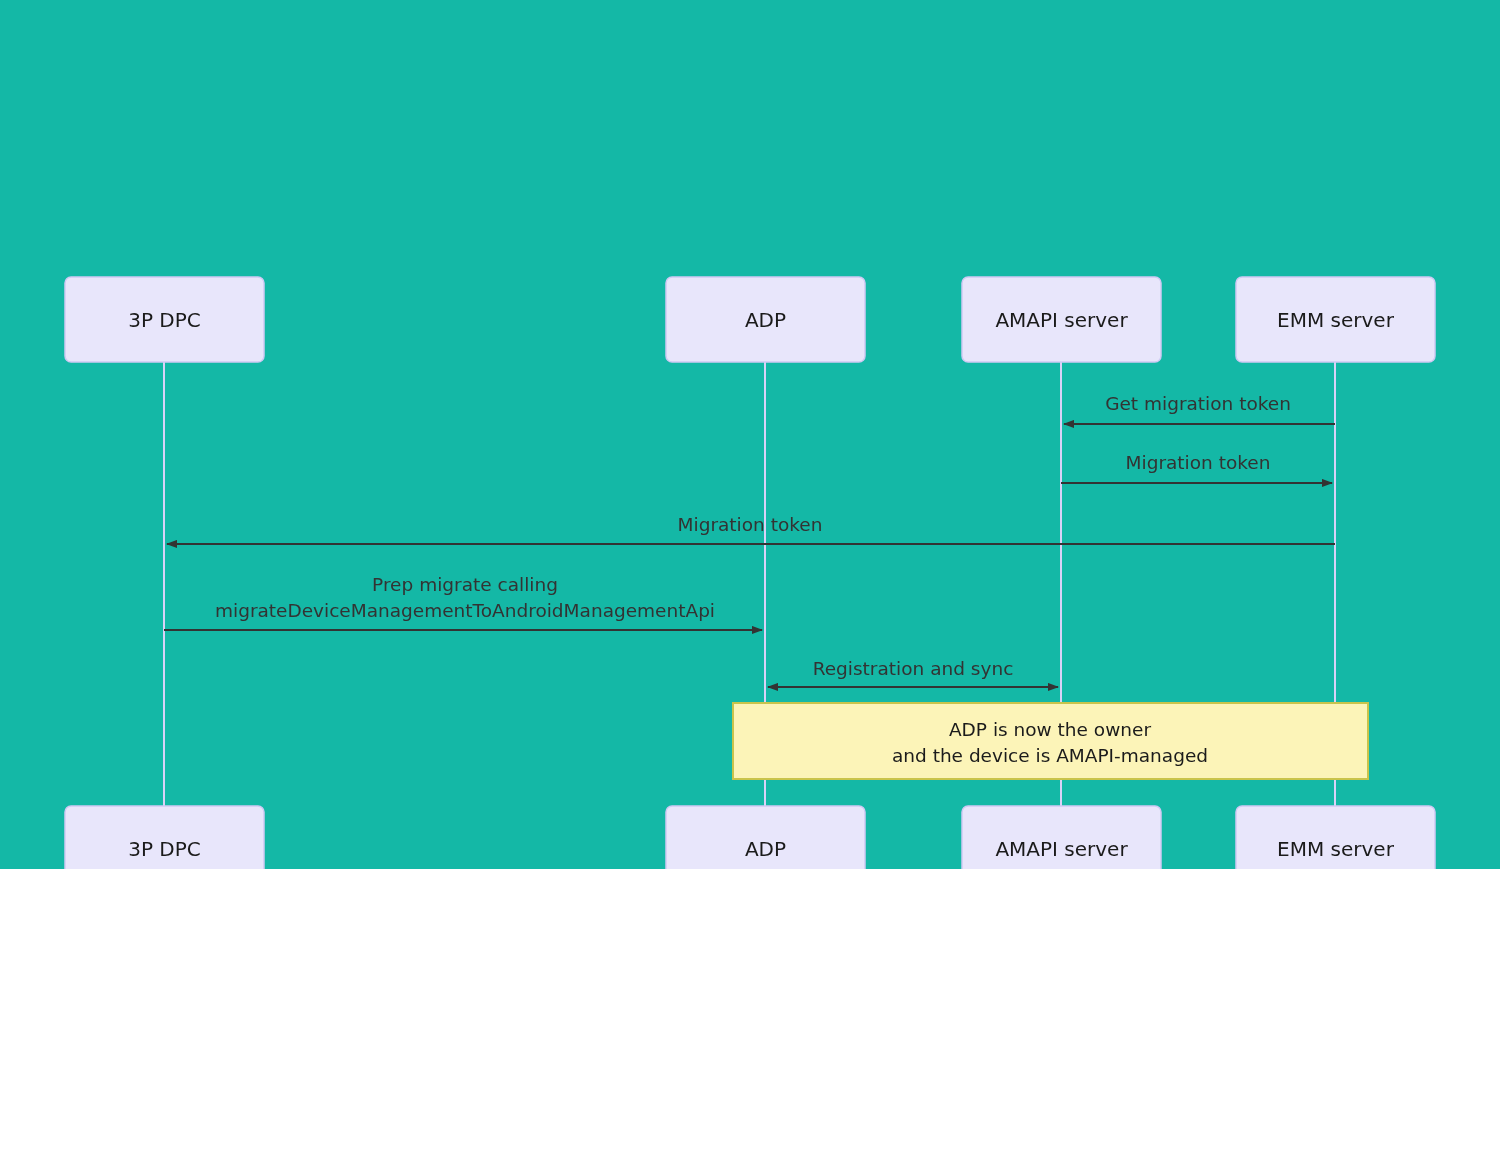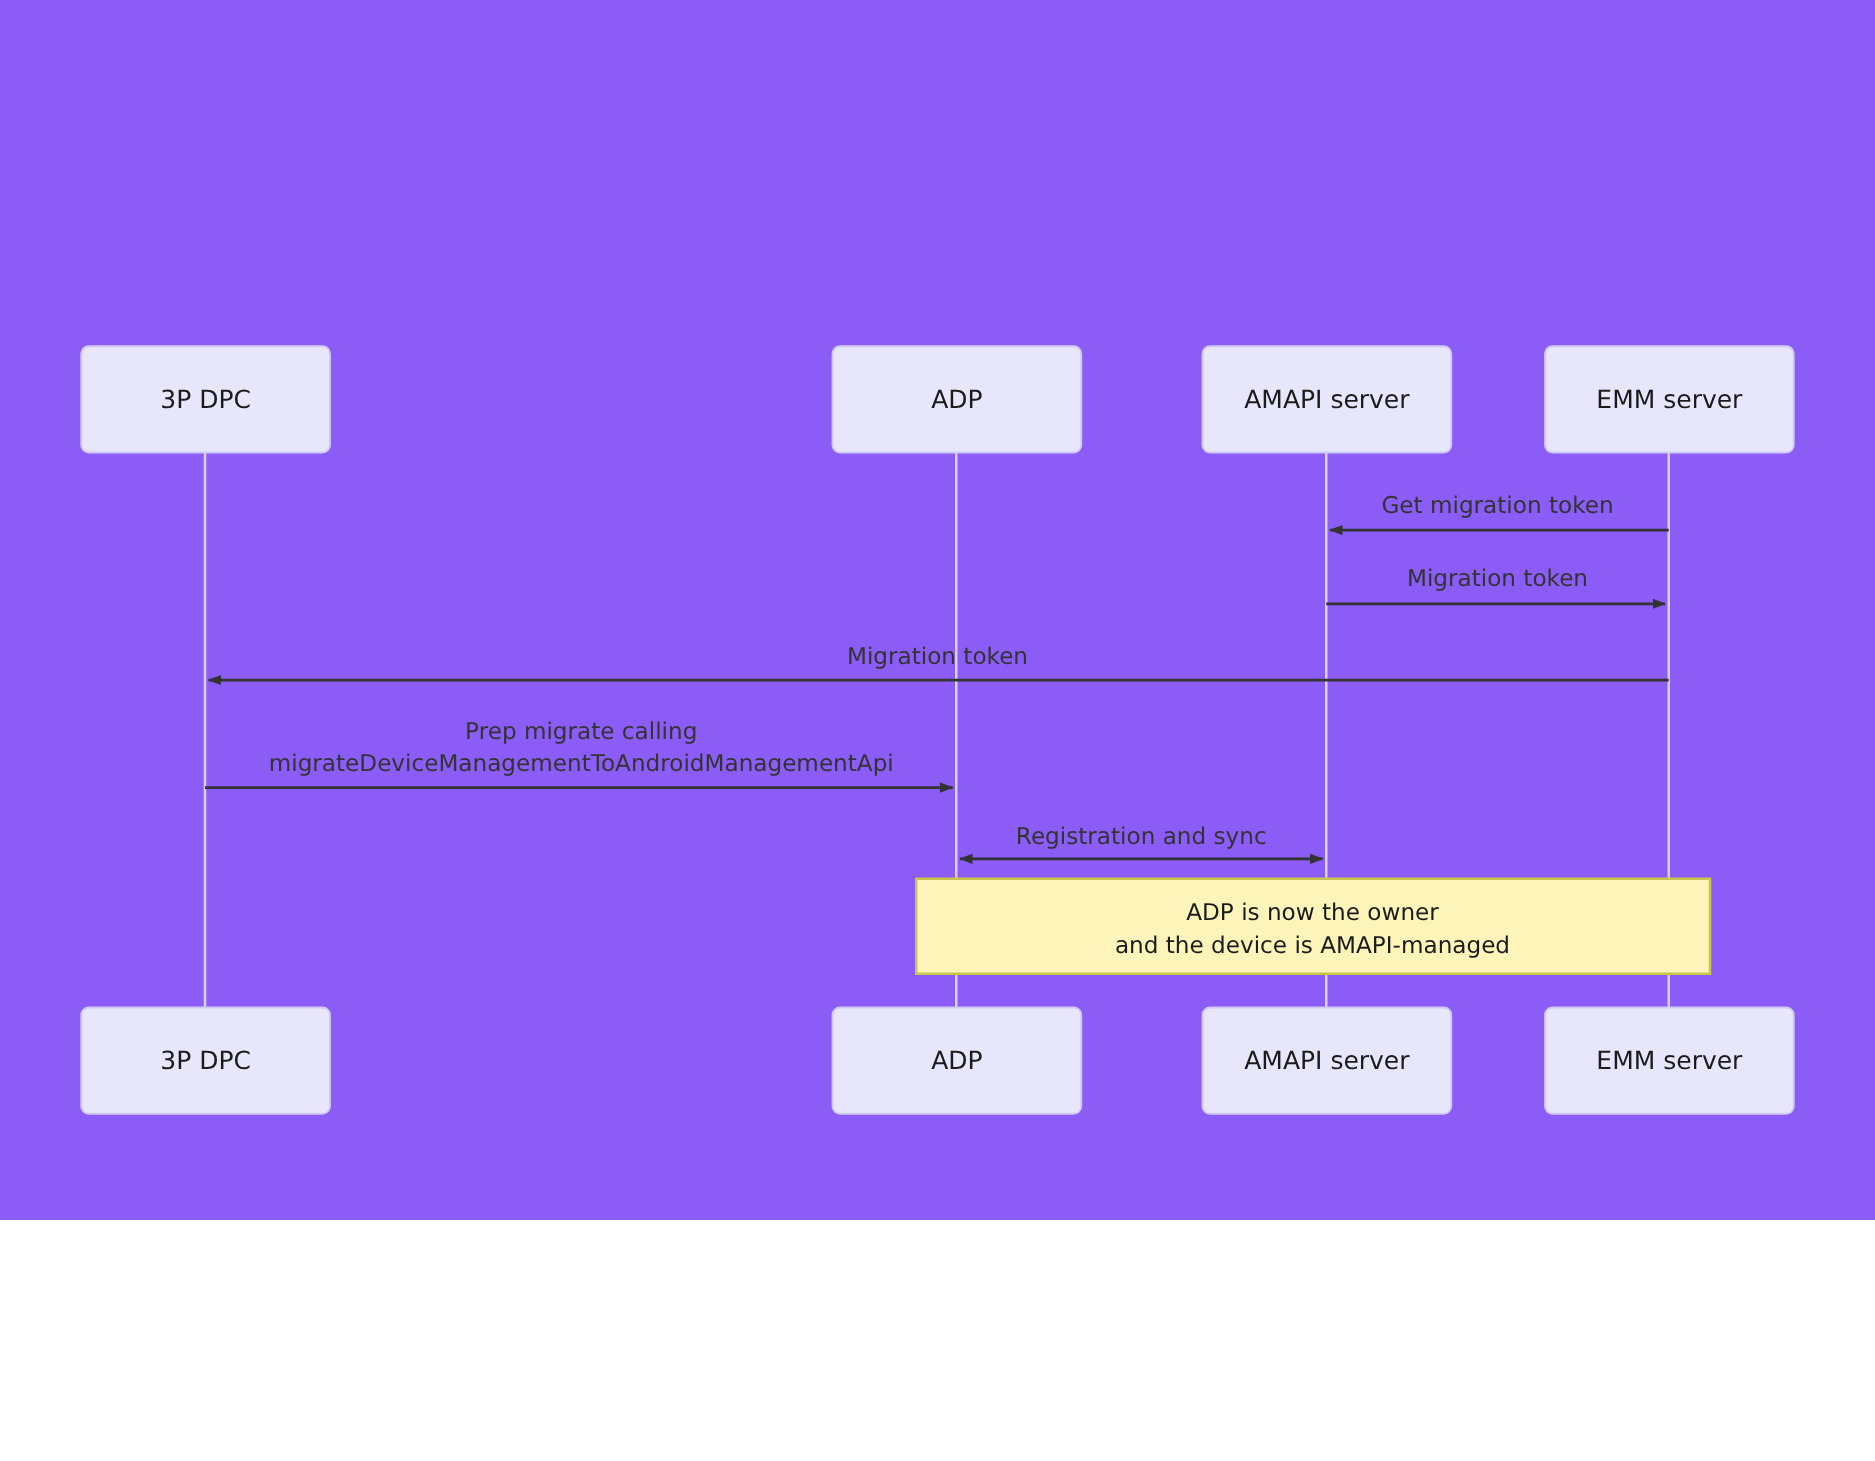--- a/index.html
+++ b/index.html
@@ -7,22 +7,22 @@
     margin: 0;
     padding: 0;
     background: #ffffff;
   }
   body {
     font-family: "DejaVu Sans", "Liberation Sans", sans-serif;
   }
   #diagram-root {
     position: relative;
     width: 1500px;
-    height: 976px;
-    background: #8b5cf6;
+    height: 869px;
+    background: #14b8a6;
     overflow: hidden;
   }
   #diagram-svg {
     position: absolute;
     top: 0;
     left: 0;
     width: 1500px;
     height: 1169px;
   }
   .participant-box {

